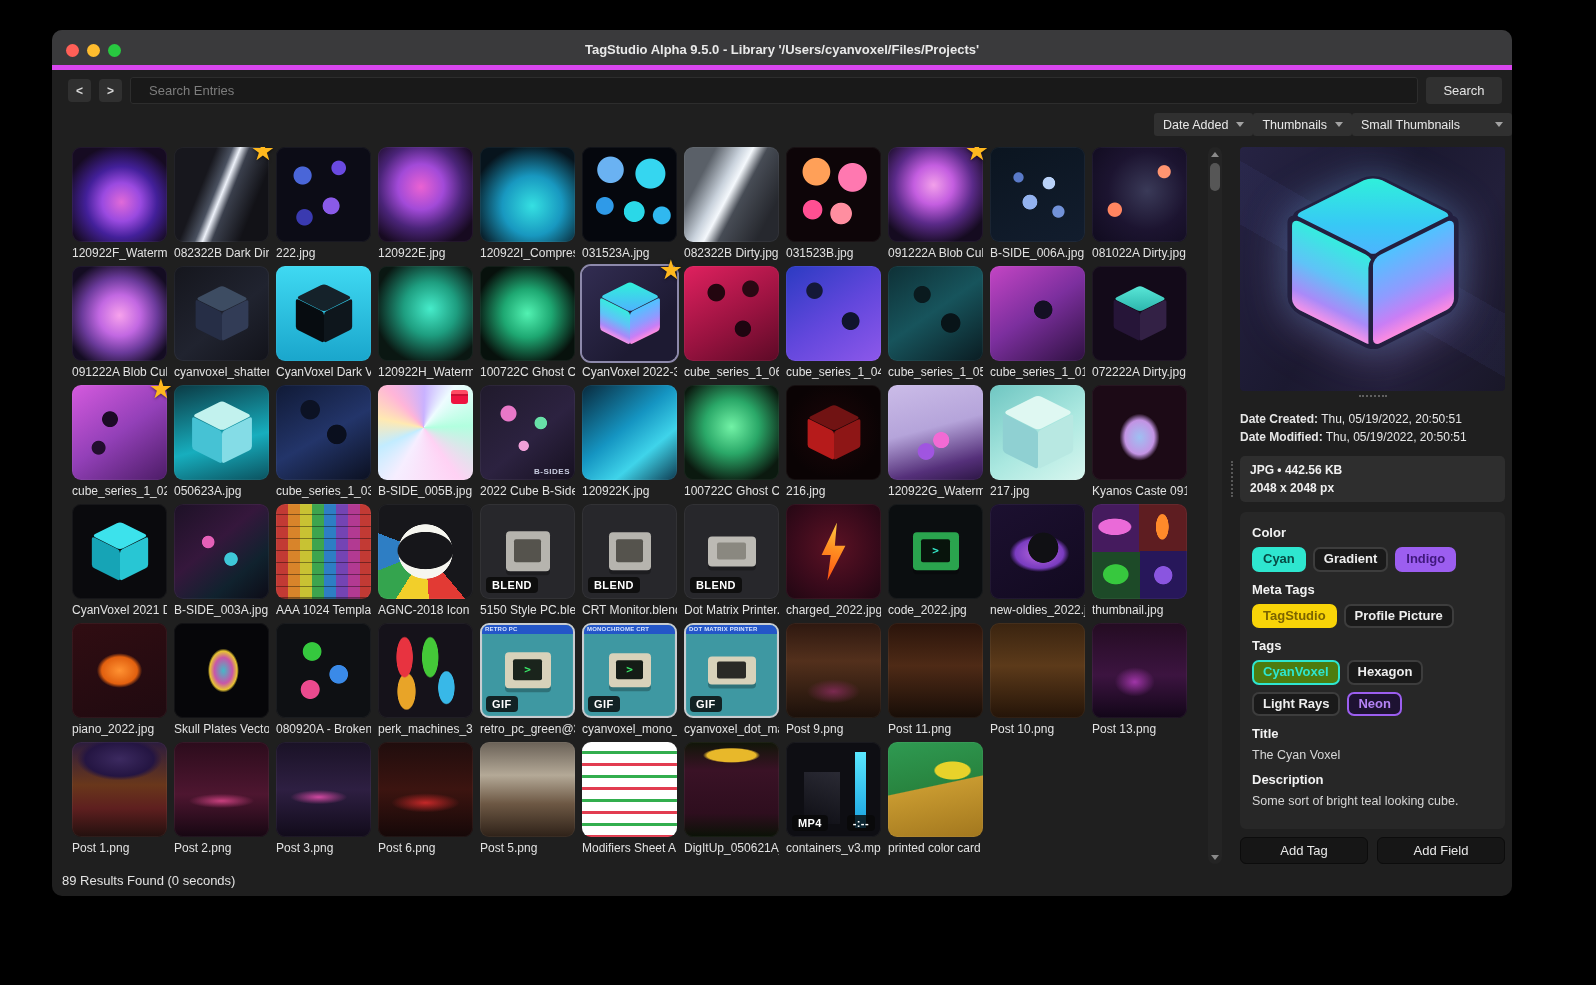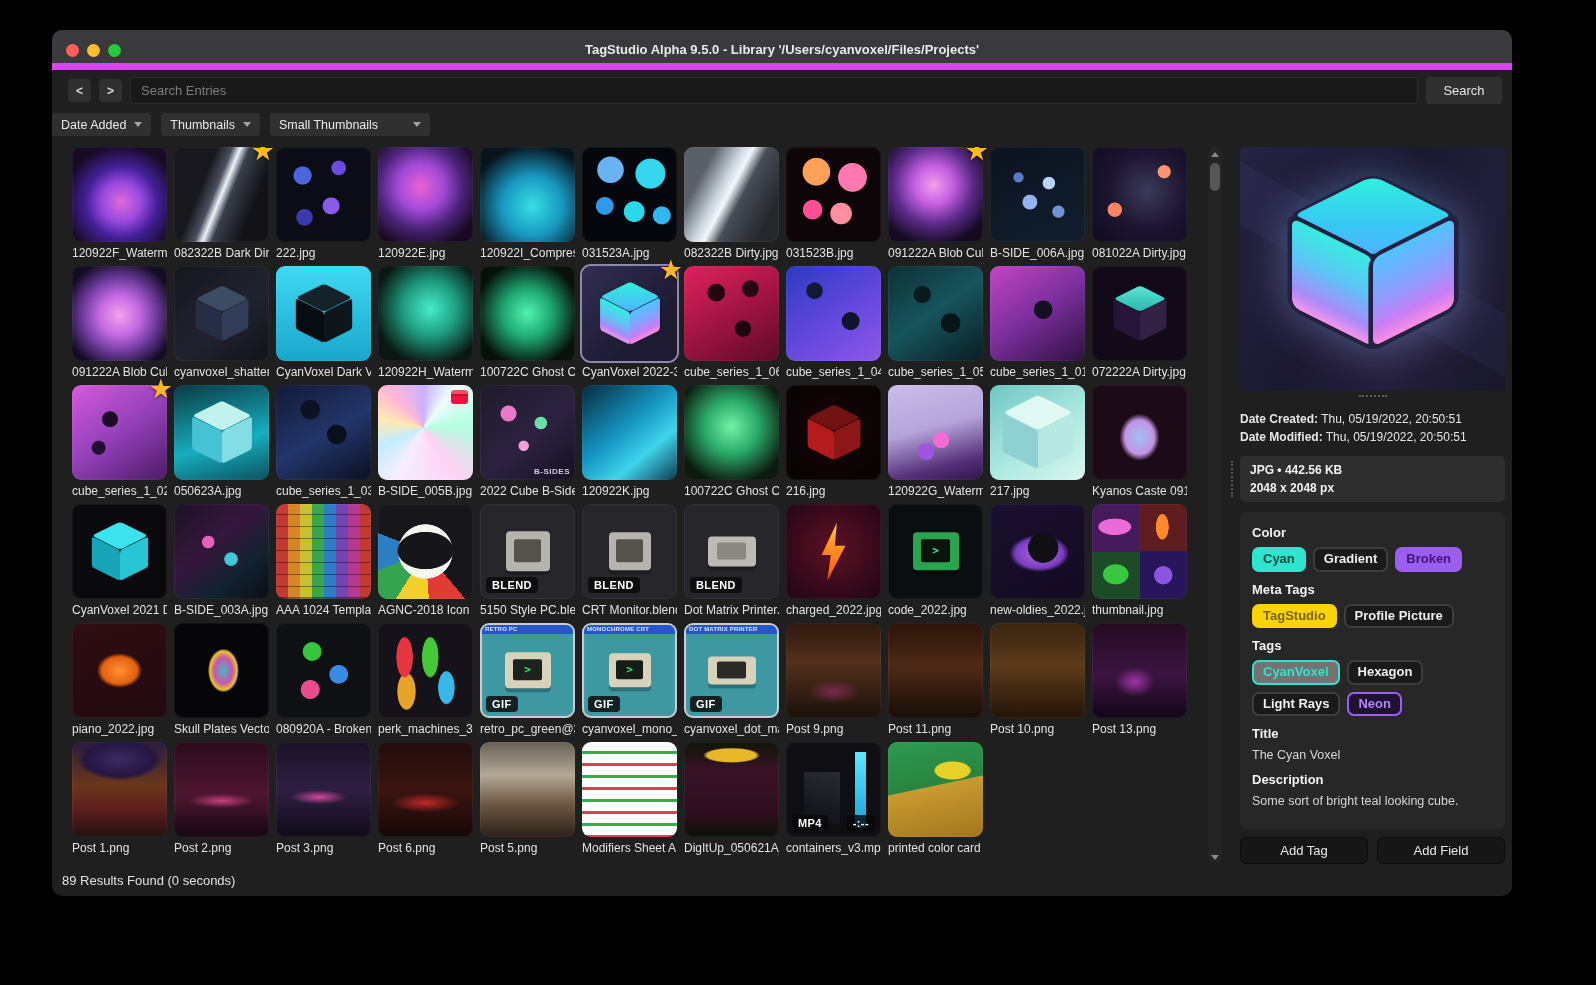--- a/index.html
+++ b/index.html
@@ -3,37 +3,37 @@
 <meta charset="utf-8">
 <style>
   * { margin:0; padding:0; box-sizing:border-box; }
   html,body { width:1596px; height:985px; background:#000; font-family:"Liberation Sans", sans-serif; overflow:hidden; }
 
   .window { position:absolute; left:52px; top:30px; width:1460px; height:866px;
             background:#1f1f1f; border-radius:10px; overflow:hidden; display:flex; flex-direction:column;
             box-shadow:0 18px 60px rgba(0,0,0,.7); }
 
   
-  .titlebar { position:relative; height:40px; background:#3a3a3c; border-bottom:7px solid #d946ef; flex:none; }
+  .titlebar { position:relative; height:40px; background:#3a3a3c; border-bottom:5px solid #d946ef; flex:none; }
   .tl-group { position:absolute; left:14px; top:14px; display:flex; gap:8px; }
   .tl { width:13px; height:13px; border-radius:50%; }
   .win-title { position:absolute; inset:0; text-align:center; line-height:40px; color:#e9e9e9; font-size:13px; font-weight:bold; }
 
   
   .toolbar { display:flex; align-items:center; gap:8px; margin:7px 10px 0 16px; flex:none; }
   .nav-btn { width:23px; height:23px; background:#303030; border-radius:4px; color:#d8d8d8; font-size:12px; font-weight:bold;
              display:flex; align-items:center; justify-content:center; cursor:default; }
   .search-input { flex:1; height:27px; background:#191919; border:1px solid #2d2d2d; border-radius:3px;
-                  color:#a16207; font-size:13px; padding:0 10px; outline:none; font-family:"Liberation Sans",sans-serif; }
+                  color:#a16207; font-size:13px; padding:0 18px; outline:none; font-family:"Liberation Sans",sans-serif; }
   .search-input::placeholder { color:#7d7d7d; }
   .search-btn { width:76px; height:27px; background:#303030; border-radius:4px; color:#e4e4e4; font-size:13px;
                 display:flex; align-items:center; justify-content:center; }
 
   
-  .controls { display:flex; gap:10px; margin:9px 10px 0 0; flex:none; }
+  .controls { display:flex; justify-content:flex-end; margin:9px 0 0 0; flex:none; }
   .combo { height:23px; background:#303030; border-radius:3px; padding:0 9px; display:flex; align-items:center; gap:8px;
            color:#e8e8e8; font-size:12.5px; }
   .combo.wide { width:160px; justify-content:space-between; }
   .caret { width:0; height:0; border-left:4px solid transparent; border-right:4px solid transparent; border-top:5px solid #a2a2a2; }
 
   
   .main { flex:1; display:flex; margin:11px 7px 0 20px; overflow:hidden; }
   .grid { display:grid; grid-template-columns:repeat(11,95px); column-gap:7px; row-gap:6px; align-content:start; }
   .cell { width:95px; }
   .thumb { position:relative; width:95px; height:95px; }
@@ -651,30 +651,30 @@
       <div class="file-box">
         <span class="drag"></span>
         <div>JPG  •  442.56 KB</div>
         <div>2048 x 2048 px</div>
       </div>
       <div class="fields-box" id="fields">
           <div class="field-heading">Color</div>
           <div class="chip-row">
             <div class="chip" style="background: rgb(46, 230, 207); color: rgb(7, 74, 68); border-color: rgb(46, 230, 207);">Cyan</div>
             <div class="chip" style="background: rgb(26, 26, 26); color: rgb(238, 238, 238); border-color: rgb(61, 61, 61);">Gradient</div>
-            <div class="chip" style="background: rgb(156, 94, 240); color: rgb(64, 24, 124); border-color: rgb(156, 94, 240);">Broken</div>
+            <div class="chip" style="background: rgb(156, 94, 240); color: rgb(64, 24, 124); border-color: rgb(156, 94, 240);">Indigo</div>
           </div>
           <div class="field-heading">Meta Tags</div>
           <div class="chip-row">
             <div class="chip" style="background: rgb(248, 212, 8); color: rgb(124, 100, 0); border-color: rgb(248, 212, 8);">TagStudio</div>
             <div class="chip" style="background: rgb(26, 26, 26); color: rgb(238, 238, 238); border-color: rgb(61, 61, 61);">Profile Picture</div>
           </div>
           <div class="field-heading">Tags</div>
           <div class="chip-row">
-            <div class="chip" style="background: #737373; color: rgb(46, 230, 207); border-color: rgb(46, 230, 207);">CyanVoxel</div>
+            <div class="chip" style="background: #4d7c0f; color: rgb(46, 230, 207); border-color: rgb(46, 230, 207);">CyanVoxel</div>
             <div class="chip" style="background: rgb(26, 26, 26); color: rgb(238, 238, 238); border-color: rgb(61, 61, 61);">Hexagon</div>
             <div class="chip" style="background: rgb(26, 26, 26); color: rgb(238, 238, 238); border-color: rgb(61, 61, 61);">Light Rays</div>
             <div class="chip" style="background: rgb(30, 18, 50); color: rgb(181, 131, 245); border-color: rgb(156, 94, 240);">Neon</div>
           </div>
           <div class="field-heading">Title</div>
           <div class="field-text">The Cyan Voxel</div>
           <div class="field-heading">Description</div>
           <div class="field-text">Some sort of bright teal looking cube.</div>
         </div>
       <div class="panel-btns">

